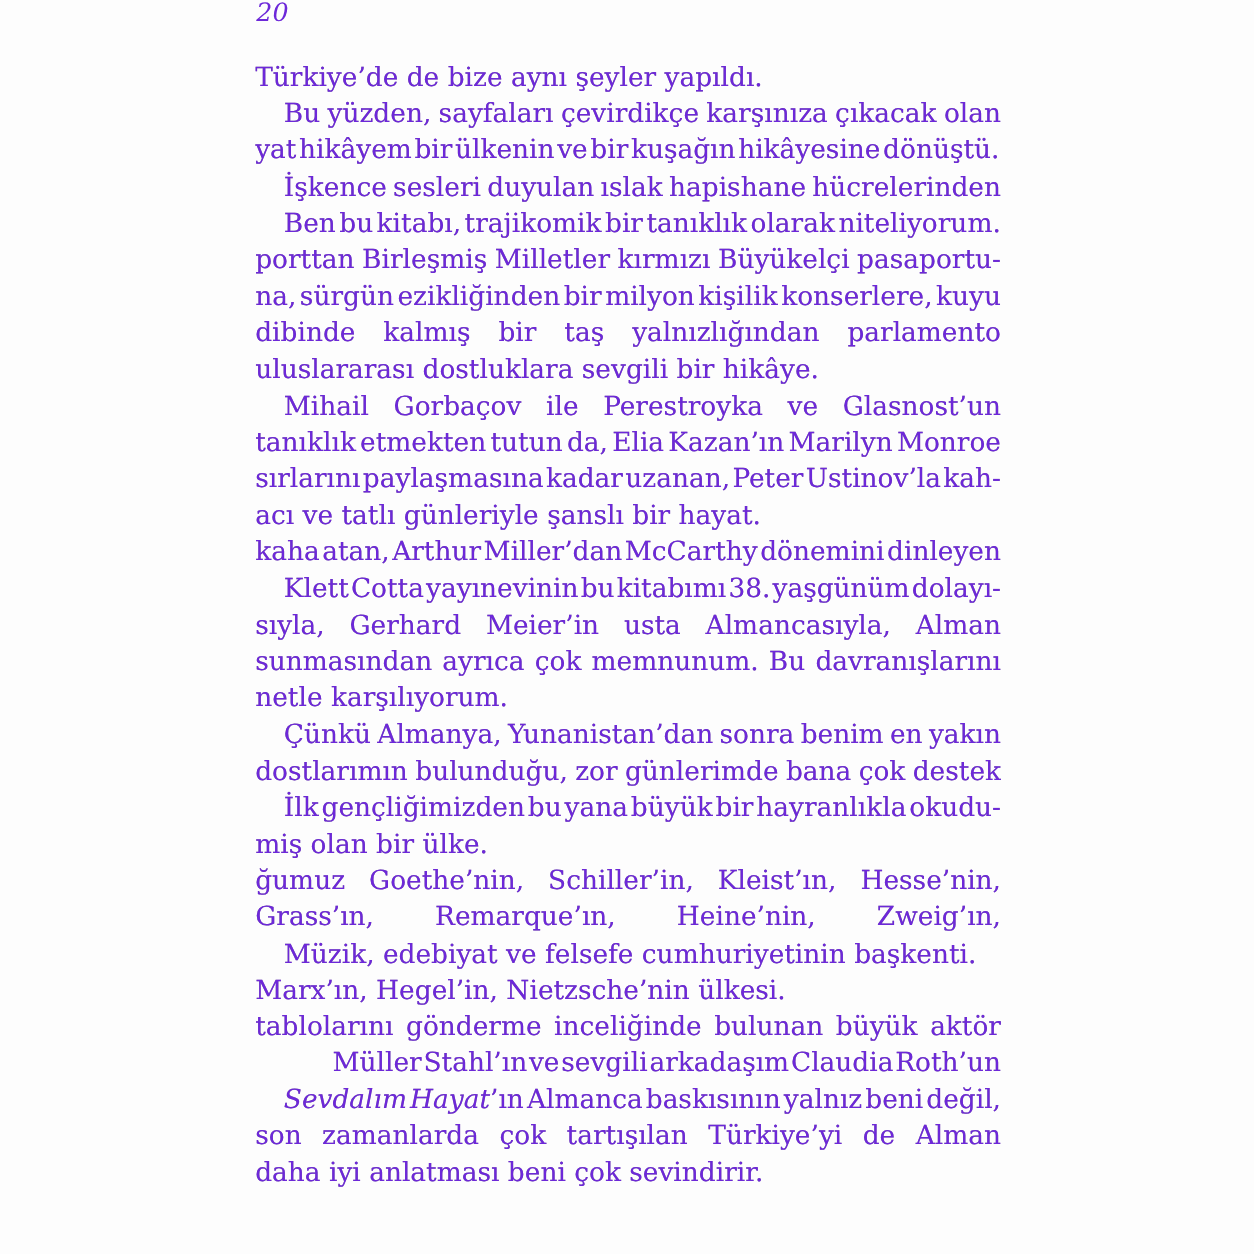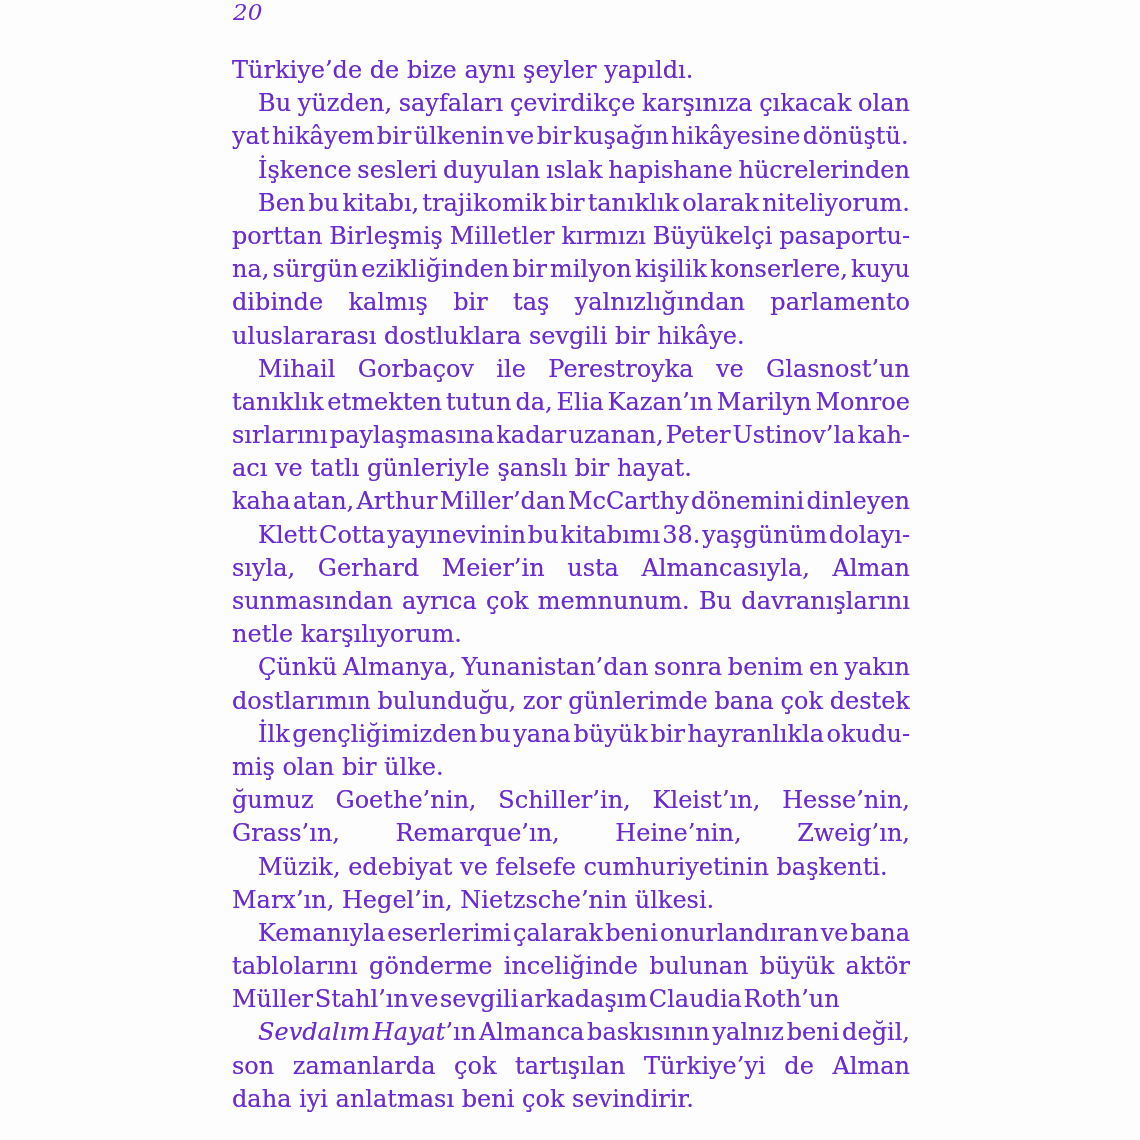--- a/index.html
+++ b/index.html
@@ -18,21 +18,21 @@
     filter:blur(0.25px);
   }
   .text-block{
     position:absolute;left:232px;top:54px;width:678px;
     font-size:24px;line-height:33.2px;
     text-shadow:0 0 0.5px rgba(58,58,58,0.5);
     filter:blur(0.25px);
   }
   .line{height:33.2px;overflow:hidden;}
   .line.just{text-align:justify;text-align-last:justify;}
-  .line.end{text-align:left;text-align-last:left;}
+  .line.end{text-align:right;text-align-last:left;}
   .line.indent{padding-left:26px;}
   .line em{font-style:italic;}
 </style>
 </head>
 <body>
 
 <div class="page">
   <div class="page-number">20</div>
   <div class="text-block">
       <div class="line end"><span>Türkiye’de de bize aynı şeyler yapıldı.</span></div>
@@ -54,20 +54,19 @@
       <div class="line just" style="word-spacing: -6px;"><span>sunmasından ayrıca çok memnunum. Bu davranışlarını min-</span></div>
       <div class="line end"><span>netle karşılıyorum.</span></div>
       <div class="line just indent" style="word-spacing: -2px;"><span>Çünkü Almanya, Yunanistan’dan sonra benim en yakın</span></div>
       <div class="line just" style="word-spacing: -6px;"><span>dostlarımın bulunduğu, zor günlerimde bana çok destek ver-</span></div>
       <div class="line just indent" style="word-spacing: -5.25px;"><span>İlk gençliğimizden bu yana büyük bir hayranlıkla okudu-</span></div>
       <div class="line end"><span>miş olan bir ülke.</span></div>
       <div class="line just" style="word-spacing: -6px;"><span>ğumuz Goethe’nin, Schiller’in, Kleist’ın, Hesse’nin, Böll’ün,</span></div>
       <div class="line just" style="word-spacing: -6px;"><span>Grass’ın, Remarque’ın, Heine’nin, Zweig’ın, Schopenhauer’in,</span></div>
       <div class="line end indent"><span>Müzik, edebiyat ve felsefe cumhuriyetinin başkenti.</span></div>
       <div class="line end"><span>Marx’ın, Hegel’in, Nietzsche’nin ülkesi.</span></div>
-      <div class="line just indent" style="word-spacing: -5.75px;"><span>Kemanıyla eserlerimi çalarak beni onurlandıran ve bana</span></div>
       <div class="line just" style="word-spacing: -6px;"><span>tablolarını gönderme inceliğinde bulunan büyük aktör Armin</span></div>
       <div class="line end" style="word-spacing: -6px;"><span>Müller Stahl’ın ve sevgili arkadaşım Claudia Roth’un ülkesi.</span></div>
       <div class="line just indent" style="word-spacing: -5px;"><em>Sevdalım Hayat</em><span>’ın Almanca baskısının yalnız beni değil,</span></div>
       <div class="line just" style="word-spacing: -6px;"><span>son zamanlarda çok tartışılan Türkiye’yi de Alman okuruna</span></div>
       <div class="line end"><span>daha iyi anlatması beni çok sevindirir.</span></div>
     </div>
 </div>
 
 </body></html>

